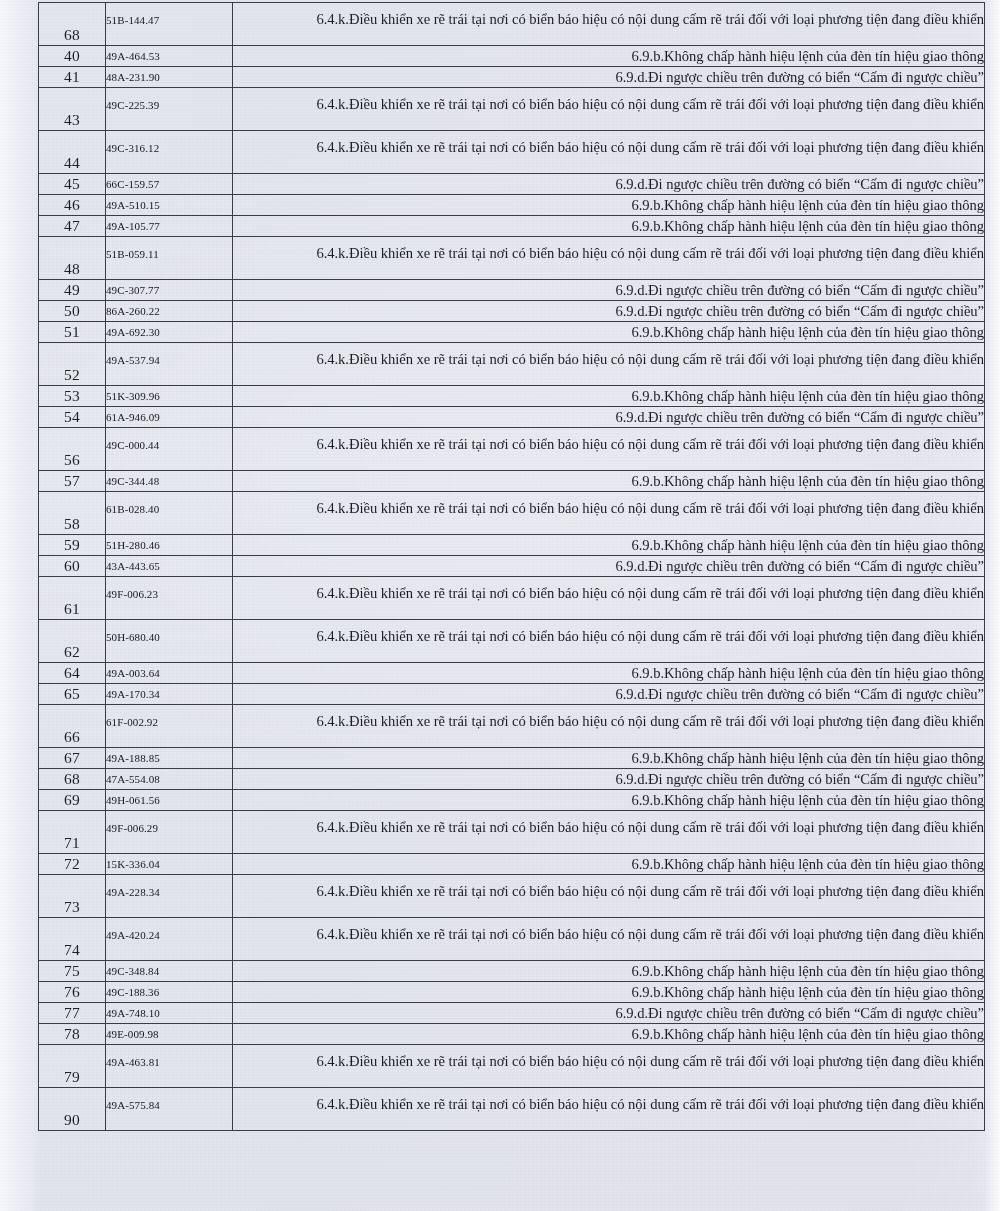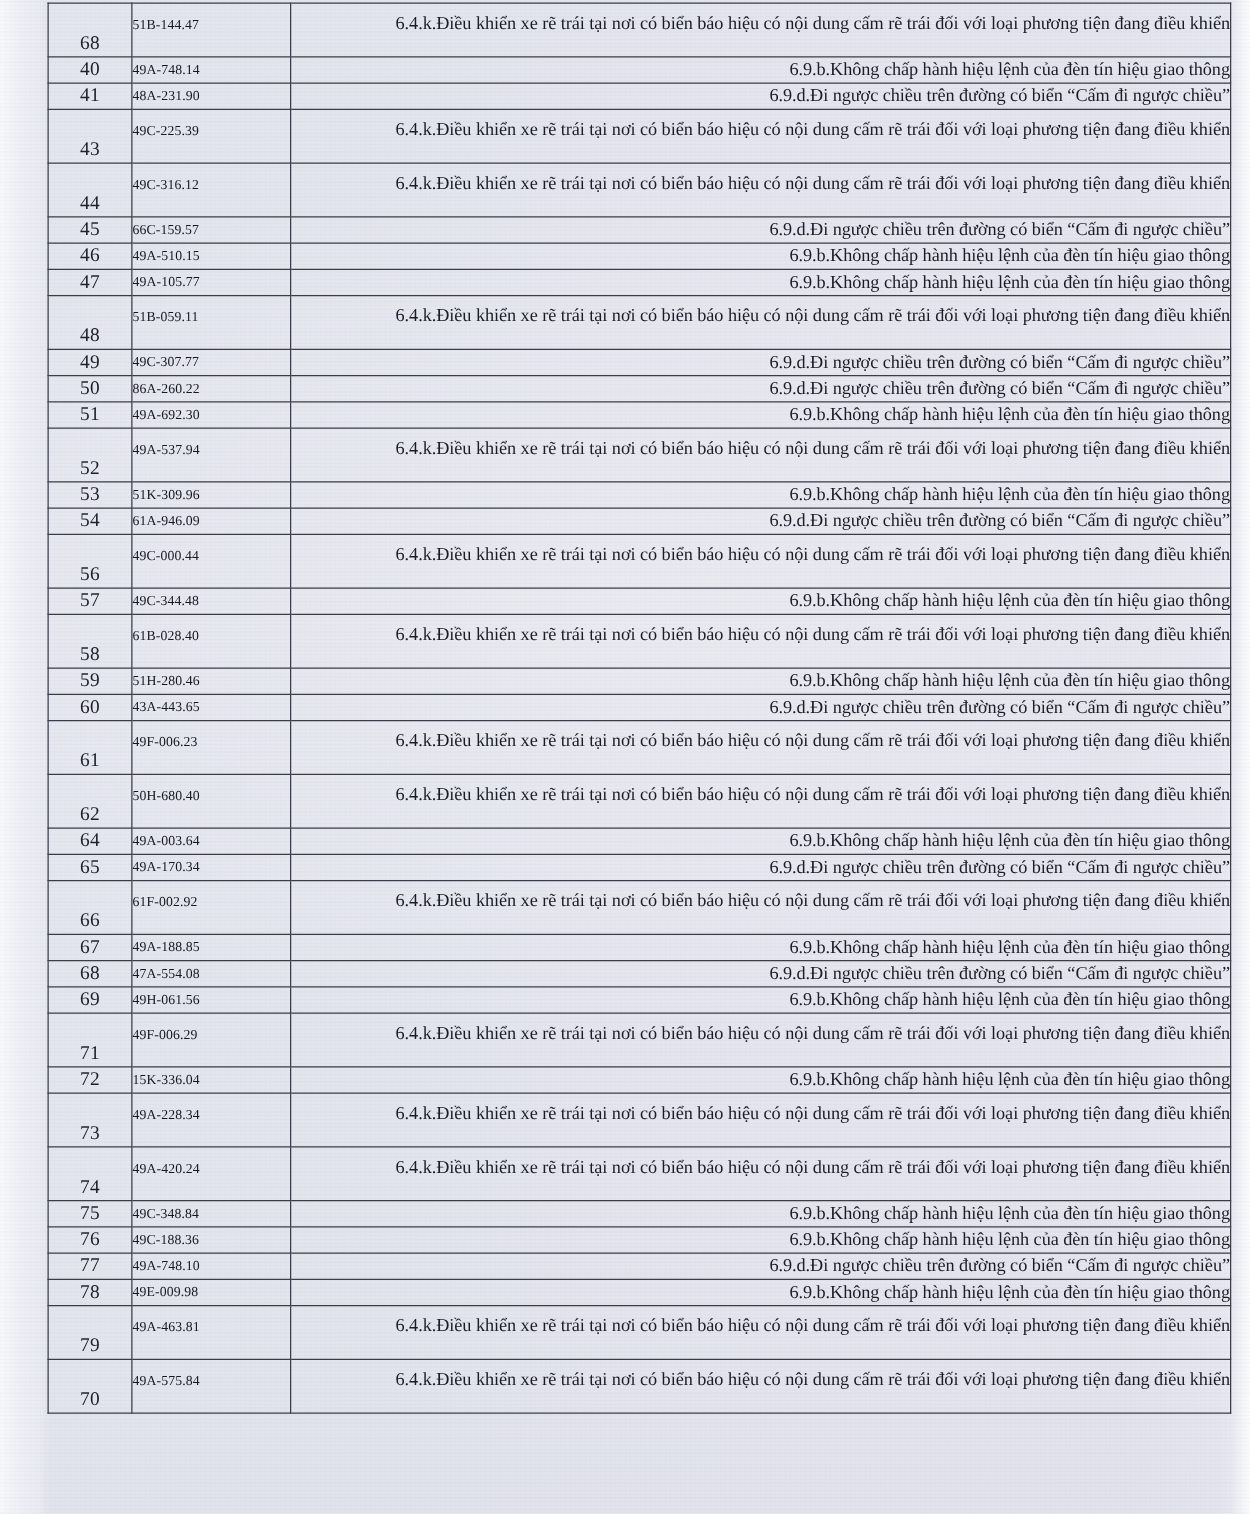--- a/index.html
+++ b/index.html
@@ -147,21 +147,21 @@
             </td>
             <td class="td-desc">
               <div class="cell-desc">6.4.k.Điều khiển xe rẽ trái tại nơi có biển báo hiệu có nội dung cấm rẽ trái đối với loại phương tiện đang điều khiển</div>
             </td>
           </tr>
           <tr class="r-short">
             <td class="td-stt">
               <div class="cell-stt">40</div>
             </td>
             <td class="td-plate">
-              <div class="cell-plate">49A-748.14</div>
+              <div class="cell-plate">49A-464.53</div>
             </td>
             <td class="td-desc">
               <div class="cell-desc">6.9.b.Không chấp hành hiệu lệnh của đèn tín hiệu giao thông</div>
             </td>
           </tr>
           <tr class="r-short">
             <td class="td-stt">
               <div class="cell-stt">41</div>
             </td>
             <td class="td-plate">
@@ -540,21 +540,21 @@
             </td>
             <td class="td-plate">
               <div class="cell-plate">49A-463.81</div>
             </td>
             <td class="td-desc">
               <div class="cell-desc">6.4.k.Điều khiển xe rẽ trái tại nơi có biển báo hiệu có nội dung cấm rẽ trái đối với loại phương tiện đang điều khiển</div>
             </td>
           </tr>
           <tr class="r-tall">
             <td class="td-stt">
-              <div class="cell-stt">70</div>
+              <div class="cell-stt">90</div>
             </td>
             <td class="td-plate">
               <div class="cell-plate">49A-575.84</div>
             </td>
             <td class="td-desc">
               <div class="cell-desc">6.4.k.Điều khiển xe rẽ trái tại nơi có biển báo hiệu có nội dung cấm rẽ trái đối với loại phương tiện đang điều khiển</div>
             </td>
           </tr>
         </tbody>
     </table>

